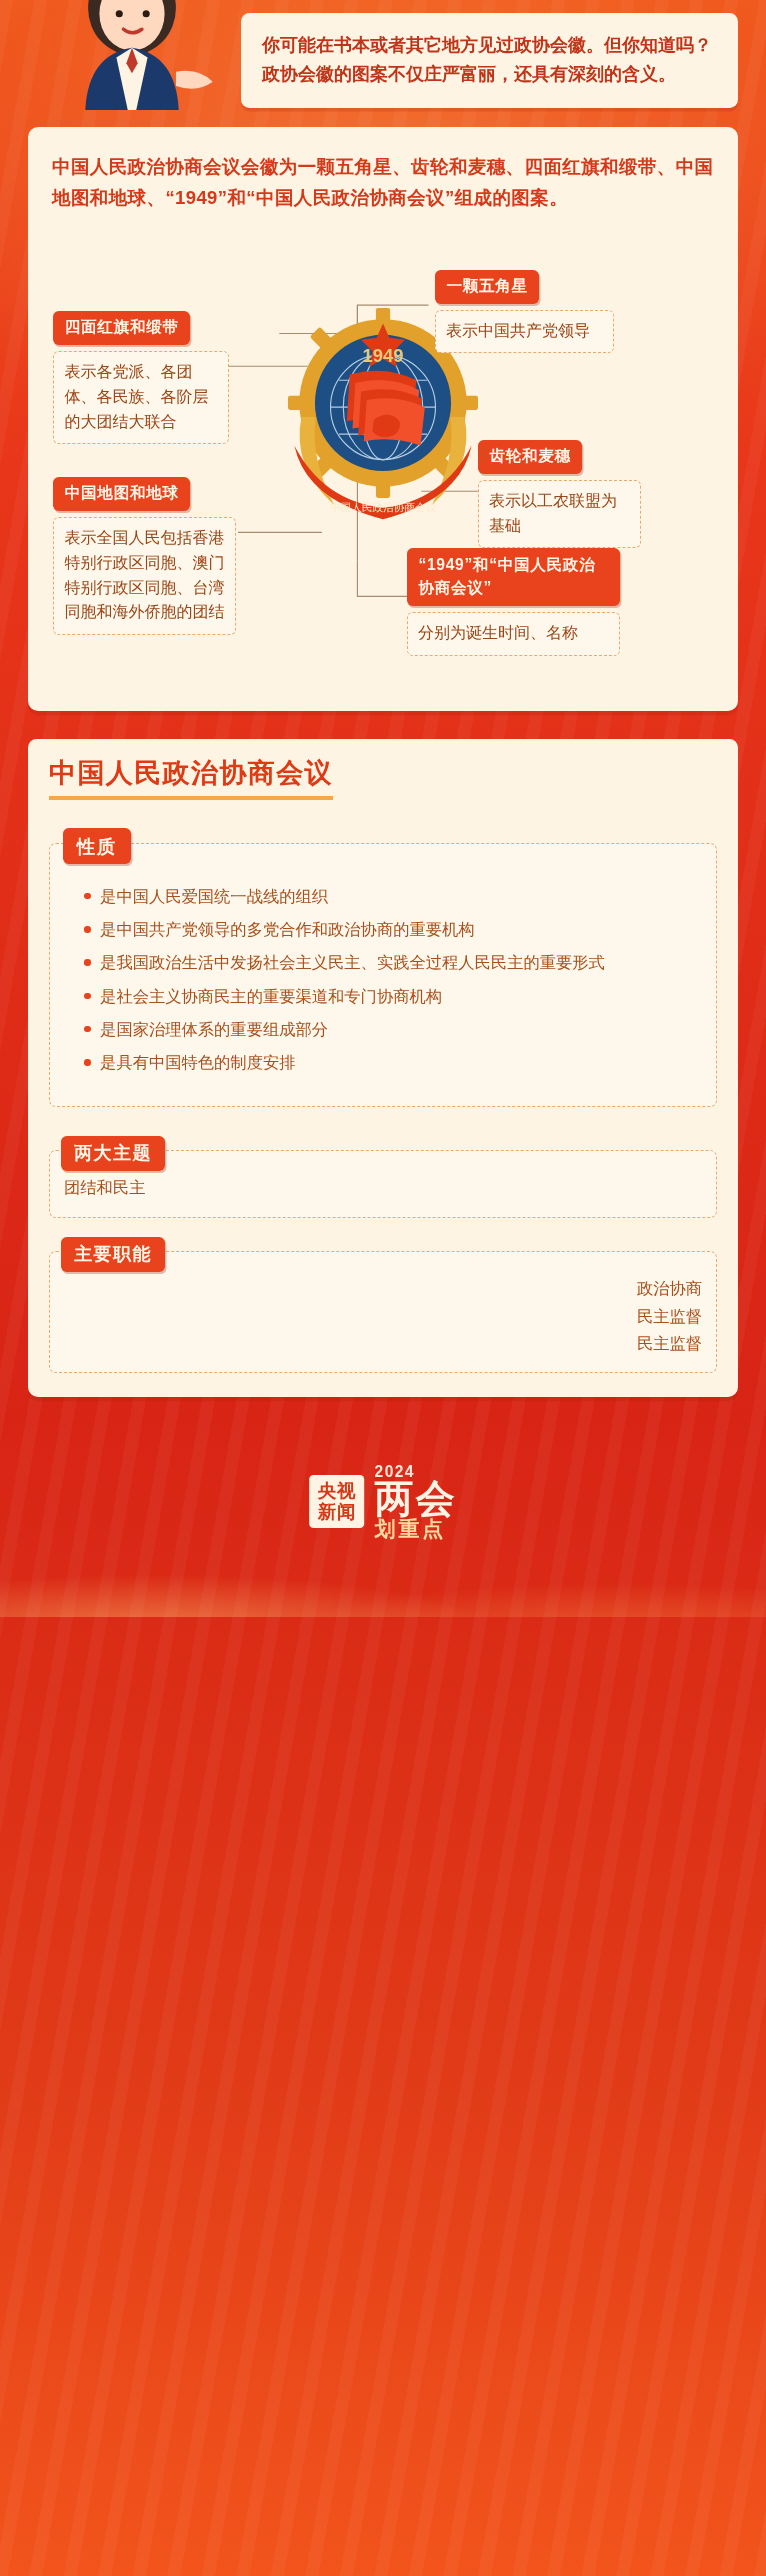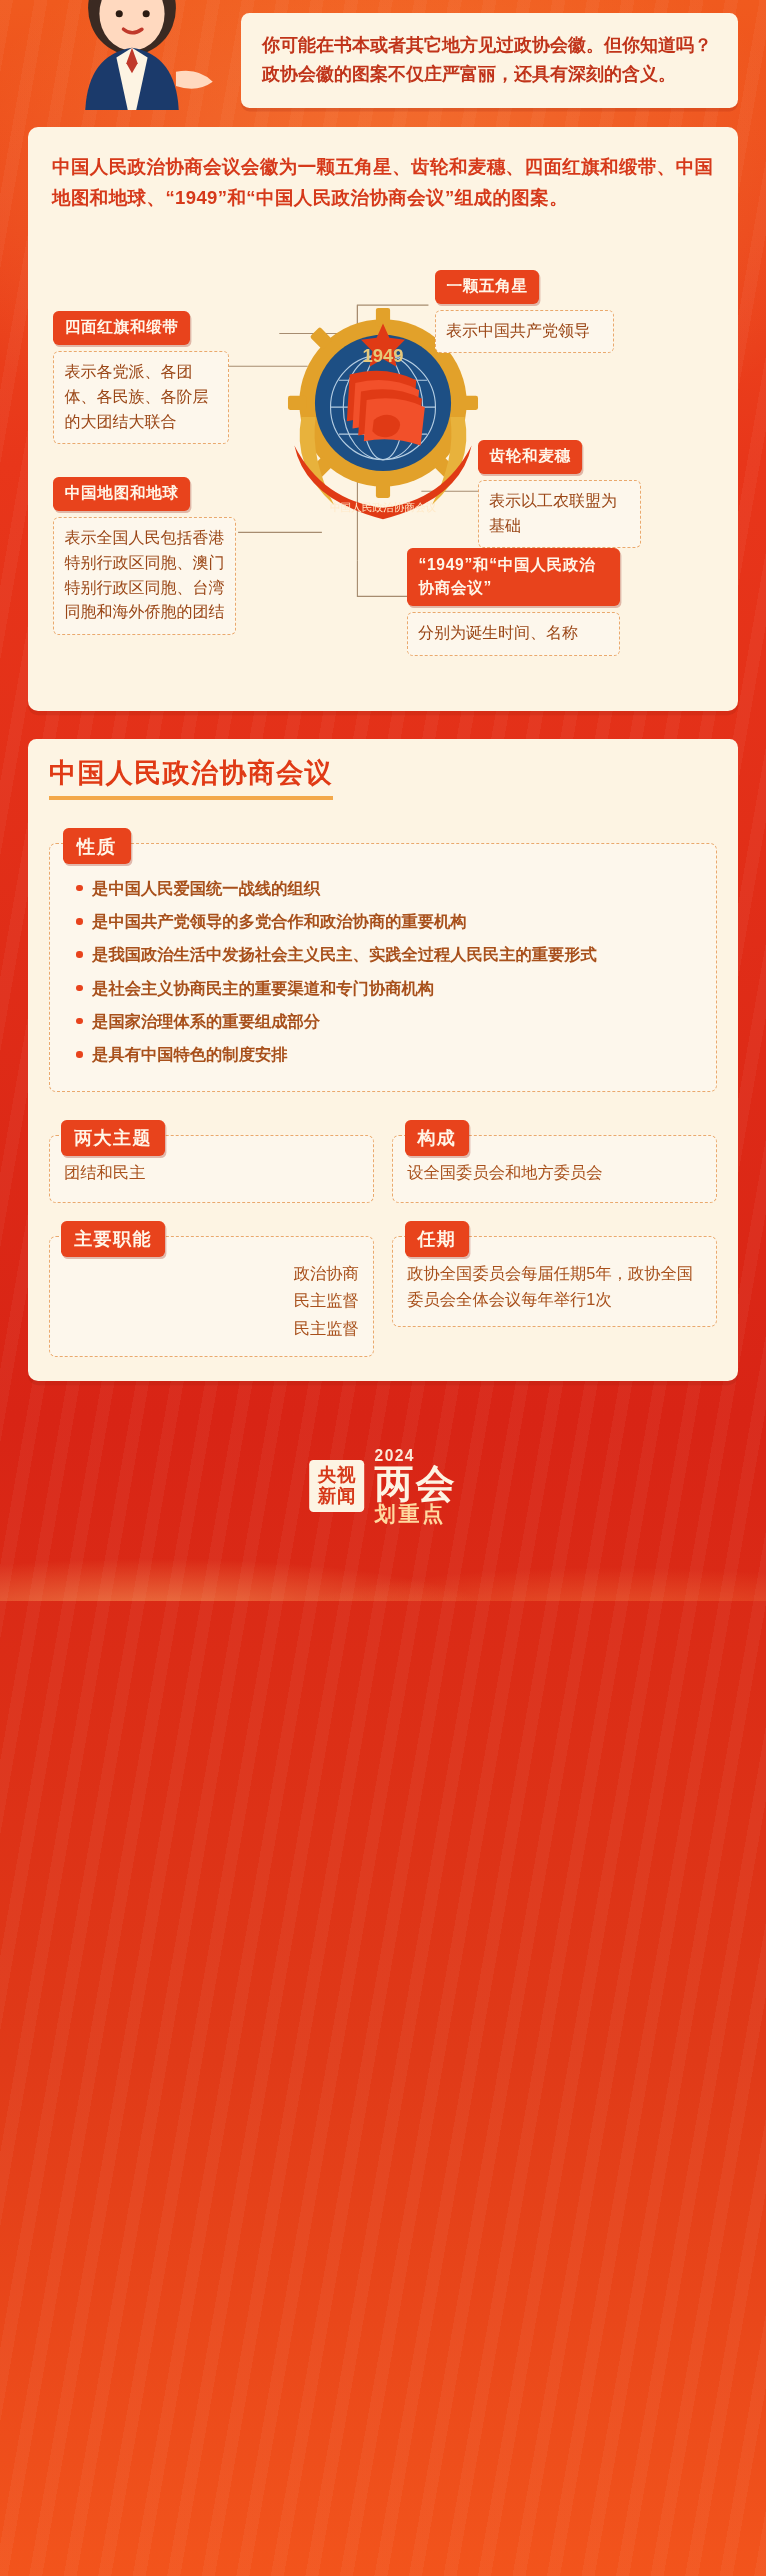--- a/index.html
+++ b/index.html
@@ -197,21 +197,21 @@
     left: 12.8px; top: -15.6px;
     background: #e8431c;
     color: #fff6e8;
     font-size: 18.5px;
     font-weight: bold;
     padding: 5.7px 14px;
     border-radius: 5.7px;
     letter-spacing: 1.4px;
     box-shadow: 1.4px 2.1px 0 rgba(150,25,10,0.28);
   }
-  ul.bullets { margin: 8px; padding: 0; list-style: none; font-weight: bold; }
+  ul.bullets { margin: 16px; padding: 0; list-style: none; }
   ul.bullets li {
     position: relative;
     padding-left: 18.5px;
     font-size: 16.3px;
     line-height: 1.52;
     color: #a8501b;
     margin-bottom: 8.5px;
   }
   ul.bullets li::before {
     content: "";
@@ -438,30 +438,20 @@
         </div>
         <div class="cell">
           <div class="tag">主要职能</div>
           <div class="txt">
             <div>政治协商</div>
             <div>民主监督</div>
             <div>民主监督</div>
           </div>
         </div>
       </div>
-      <div class="col">
-        <div class="cell">
-          <div class="tag">构成</div>
-          <div class="txt">设全国委员会和地方委员会</div>
-        </div>
-        <div class="cell">
-          <div class="tag">任期</div>
-          <div class="txt">政协全国委员会每届任期5年，政协全国委员会全体会议每年举行1次</div>
-        </div>
-      </div>
     </div>
   </div>
 
   <div class="footer">
     <div class="footer-logo">
       <div class="cctv">
         <div>央视</div>
         <div>新闻</div>
       </div>
       <div class="lianghui">

